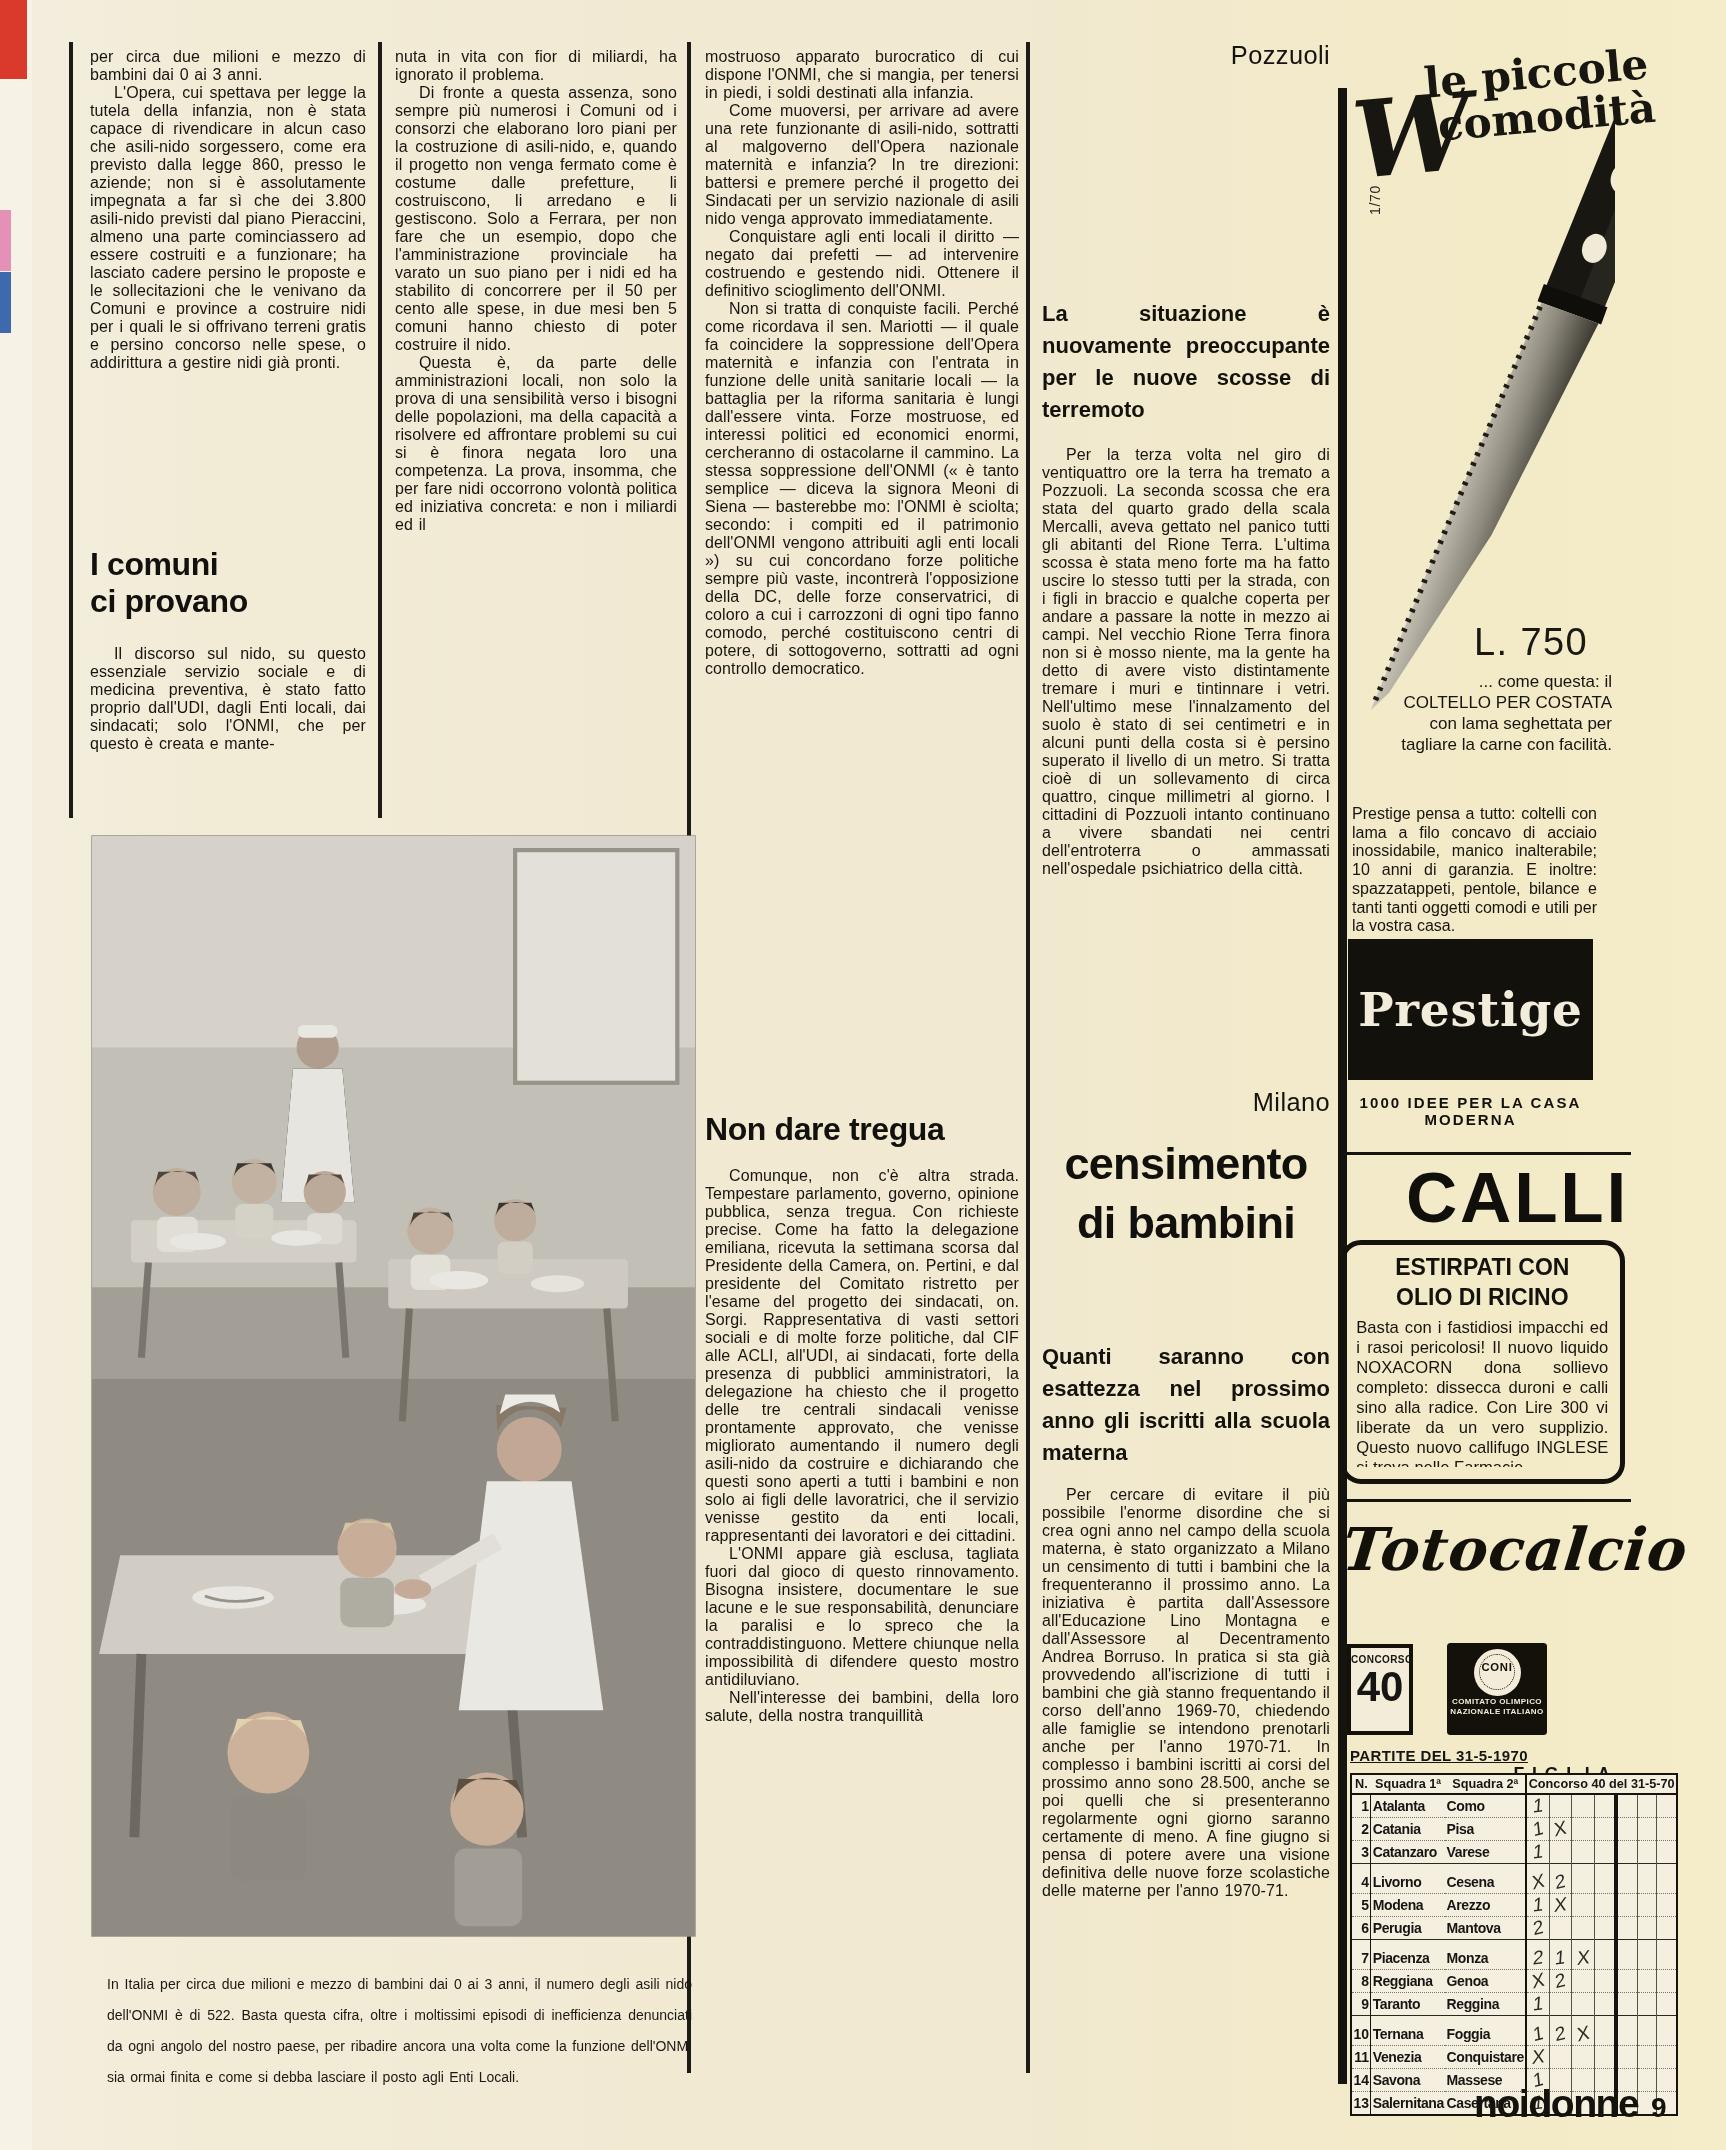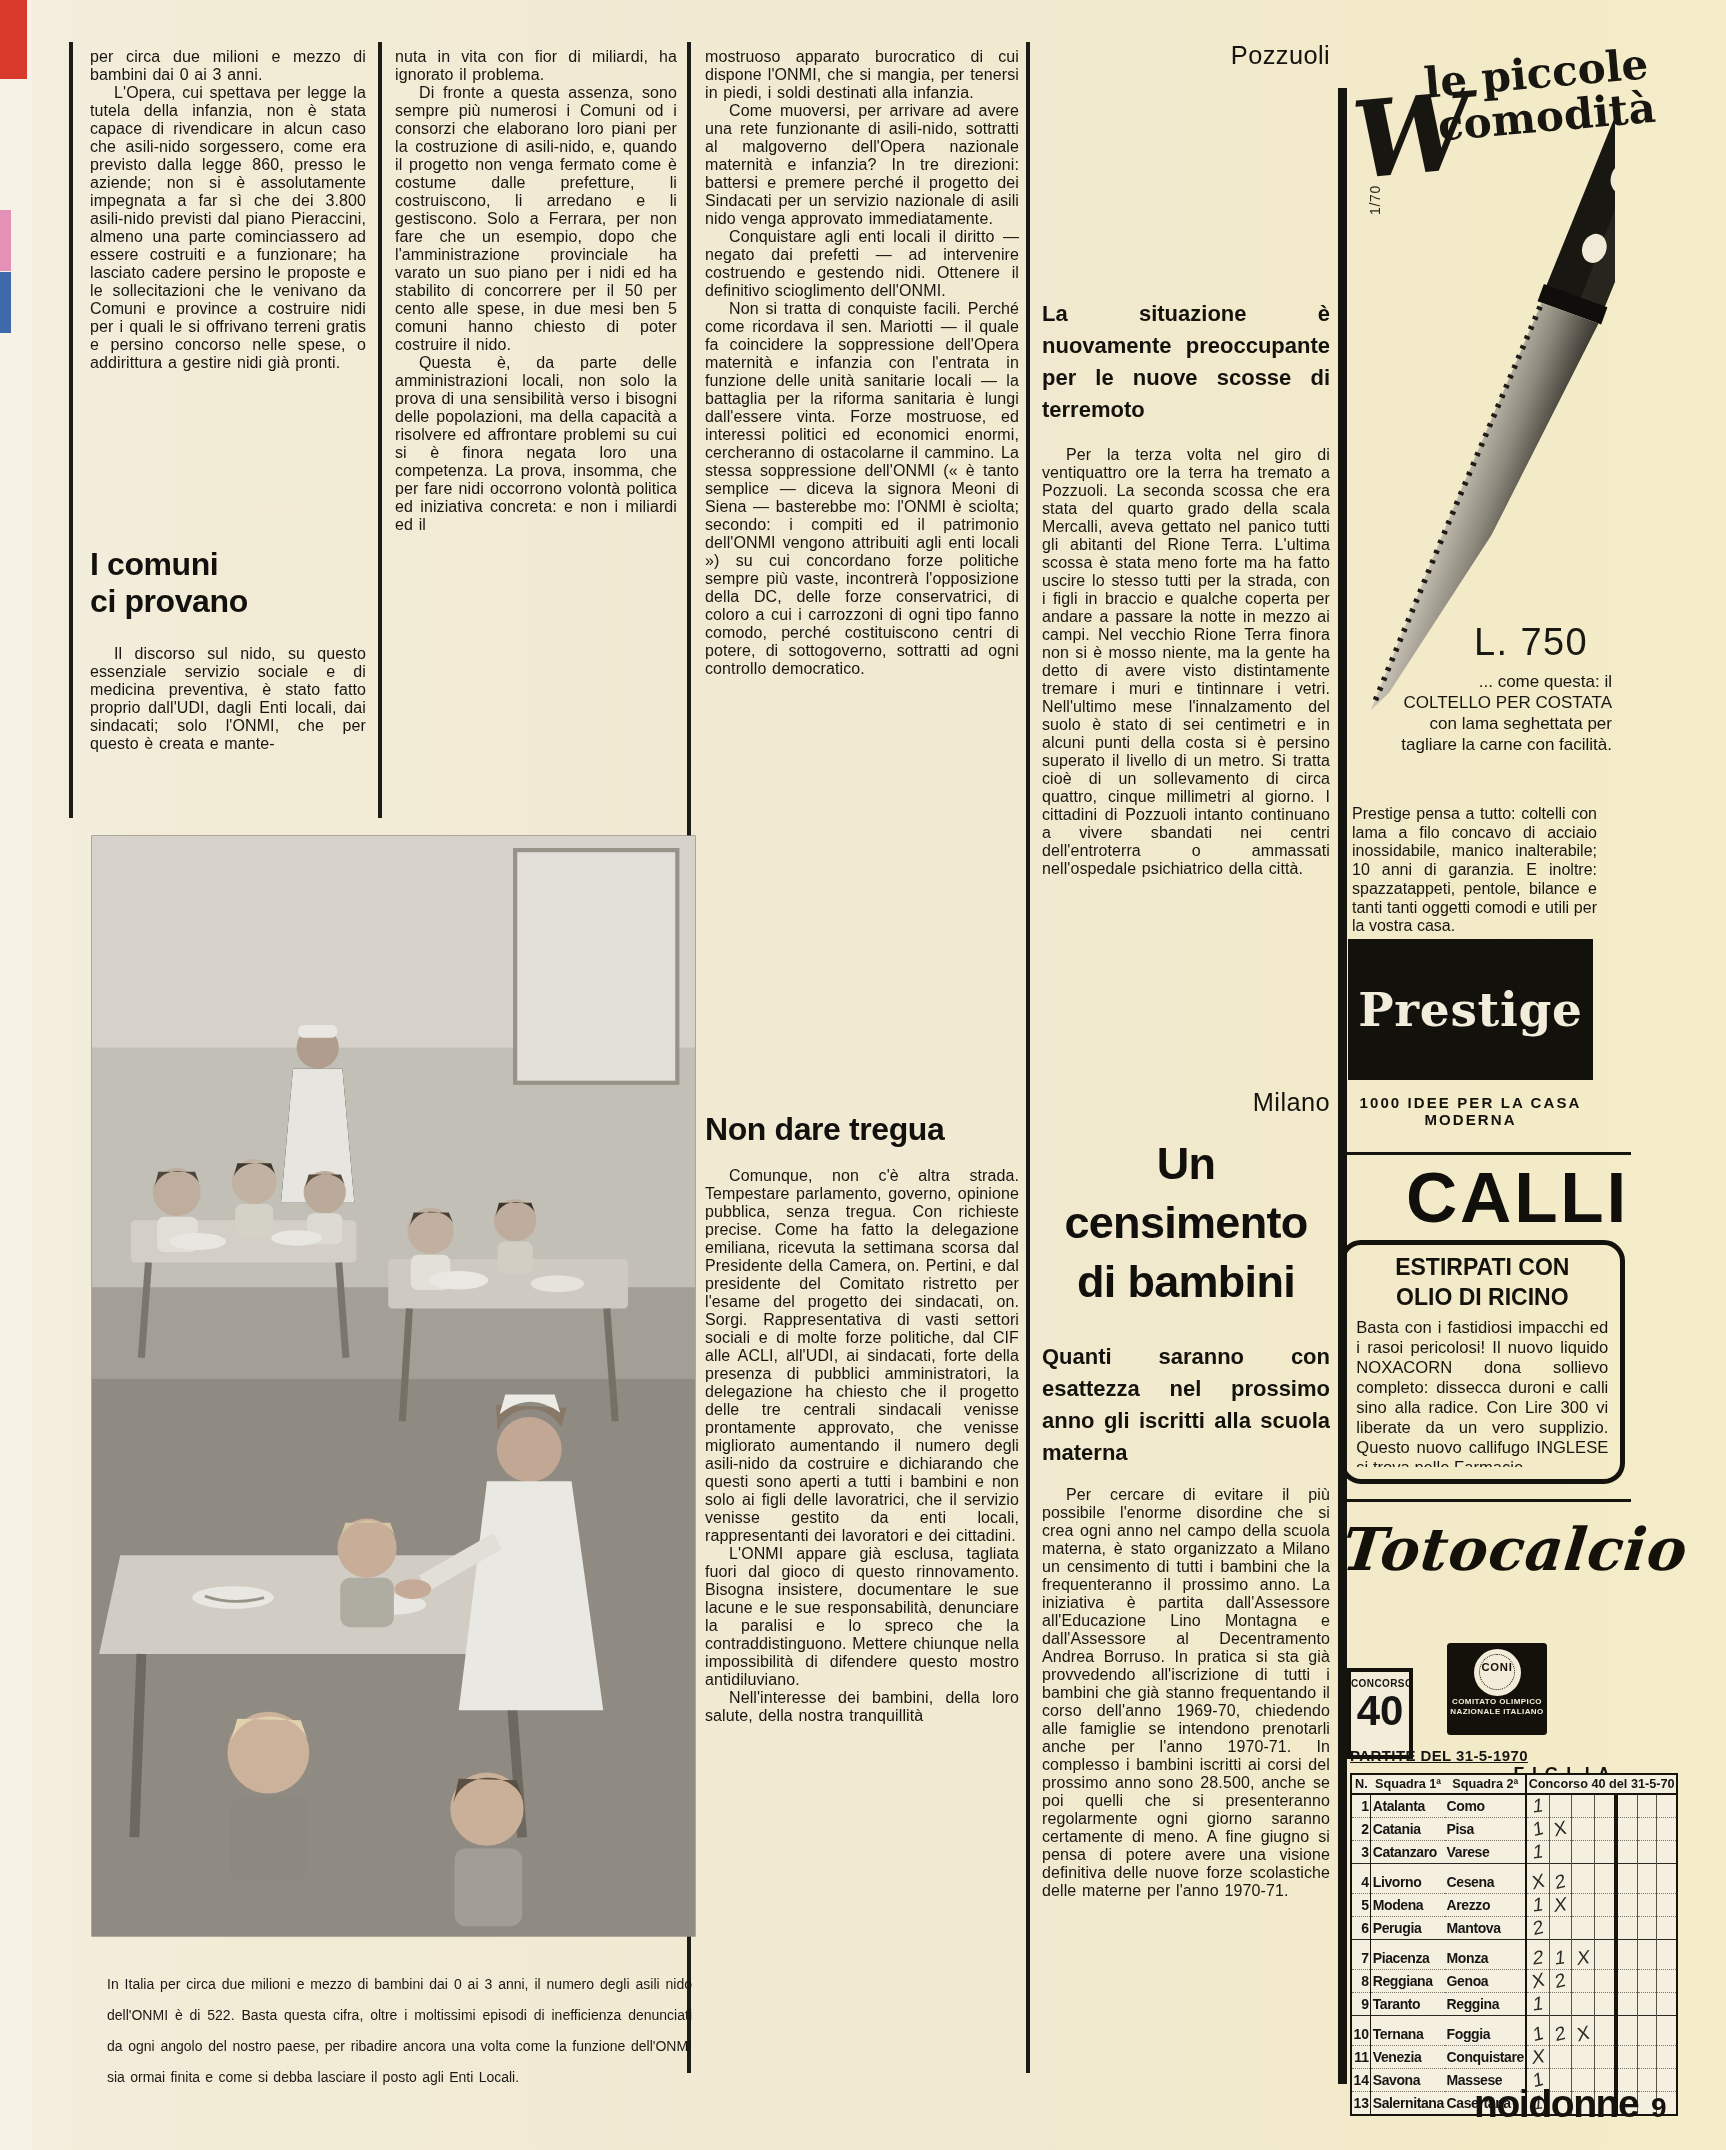--- a/index.html
+++ b/index.html
@@ -179,21 +179,20 @@
   </div>
 
   <div class="abs kicker" style="left:1042px;top:41px;width:288px;">Pozzuoli</div>
   <div class="abs subhead" style="left:1042px;top:298px;width:288px;height:130px;overflow:hidden;">La situazione è nuovamente preoccupante per le nuove scosse di terremoto</div>
   <div class="abs body" style="left:1042px;top:446px;width:288px;height:628px;overflow:hidden;">
     <p class="ind">Per la terza volta nel giro di ventiquattro ore la terra ha tremato a Pozzuoli. La seconda scossa che era stata del quarto grado della scala Mercalli, aveva gettato nel panico tutti gli abitanti del Rione Terra. L'ultima scossa è stata meno forte ma ha fatto uscire lo stesso tutti per la strada, con i figli in braccio e qualche coperta per andare a passare la notte in mezzo ai campi. Nel vecchio Rione Terra finora non si è mosso niente, ma la gente ha detto di avere visto distintamente tremare i muri e tintinnare i vetri. Nell'ultimo mese l'innalzamento del suolo è stato di sei centimetri e in alcuni punti della costa si è persino superato il livello di un metro. Si tratta cioè di un sollevamento di circa quattro, cinque millimetri al giorno. I cittadini di Pozzuoli intanto continuano a vivere sbandati nei centri dell'entroterra o ammassati nell'ospedale psichiatrico della città.</p>
   </div>
 
   <div class="abs kicker" style="left:1042px;top:1088px;width:288px;">Milano</div>
   <div class="abs headline" style="left:1042px;top:1134px;width:288px;">
-    <div>Un</div>
     <div>censimento</div>
     <div>di bambini</div>
   </div>
   <div class="abs subhead" style="left:1042px;top:1341px;width:288px;height:130px;overflow:hidden;">Quanti saranno con esattezza nel prossimo anno gli iscritti alla scuola materna</div>
   <div class="abs body" style="left:1042px;top:1486px;width:288px;height:631px;overflow:hidden;">
     <p class="ind">Per cercare di evitare il più possibile l'enorme disordine che si crea ogni anno nel campo della scuola materna, è stato organizzato a Milano un censimento di tutti i bambini che la frequenteranno il prossimo anno. La iniziativa è partita dall'Assessore all'Educazione Lino Montagna e dall'Assessore al Decentramento Andrea Borruso. In pratica si sta già provvedendo all'iscrizione di tutti i bambini che già stanno frequentando il corso dell'anno 1969-70, chiedendo alle famiglie se intendono prenotarli anche per l'anno 1970-71. In complesso i bambini iscritti ai corsi del prossimo anno sono 28.500, anche se poi quelli che si presenteranno regolarmente ogni giorno saranno certamente di meno. A fine giugno si pensa di potere avere una visione definitiva delle nuove forze scolastiche delle materne per l'anno 1970-71.</p>
   </div>
 
   <div class="abs v170" style="left:1367px;top:215px;">1/70</div>
 
@@ -238,21 +237,21 @@
   <div class="abs calli-title" style="left:1343px;top:1162px;width:286px;text-align:right;">CALLI</div>
   <div class="abs calli-box" style="left:1340px;top:1240px;width:252px;height:227px;padding:7px 11.3px 0 11.3px;">
     <div class="calli-sub">ESTIRPATI CON</div>
     <div class="calli-sub" style="margin-bottom:5.6px;">OLIO DI RICINO</div>
     <div class="calli-body" style="height:149px;overflow:hidden;">Basta con i fastidiosi impacchi ed i rasoi pericolosi! Il nuovo liquido NOXACORN dona sollievo completo: dissecca duroni e calli sino alla radice. Con Lire 300 vi liberate da un vero supplizio. Questo nuovo callifugo INGLESE si trova nelle Farmacie.</div>
   </div>
 
   <div class="rule-h" style="left:1340px;top:1499px;width:291px;"></div>
 
   <div class="abs toto-logo" style="left:1343px;top:1515px;">Totocalcio</div>
-  <div class="abs concorso-badge" style="left:1347px;top:1644px;width:58px;height:83px;margin-top:24px;">
+  <div class="abs concorso-badge" style="left:1347px;top:1644px;width:58px;height:83px;">
     <div class="concorso-label">CONCORSO</div>
     <div class="concorso-num">40</div>
   </div>
   <div class="abs coni-badge" style="left:1447px;top:1643px;width:100px;height:92px;">
     <div class="coni-circle">
         <i></i>
         <span>CONI</span>
       </div>
     <div class="coni-text">COMITATO OLIMPICO</div>
     <div class="coni-text">NAZIONALE ITALIANO</div>

